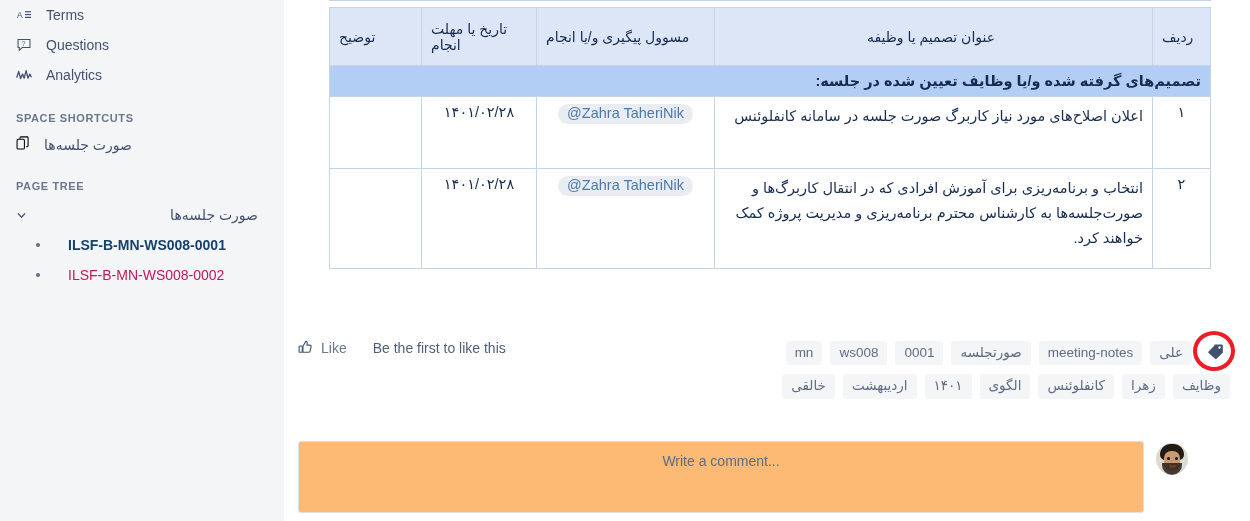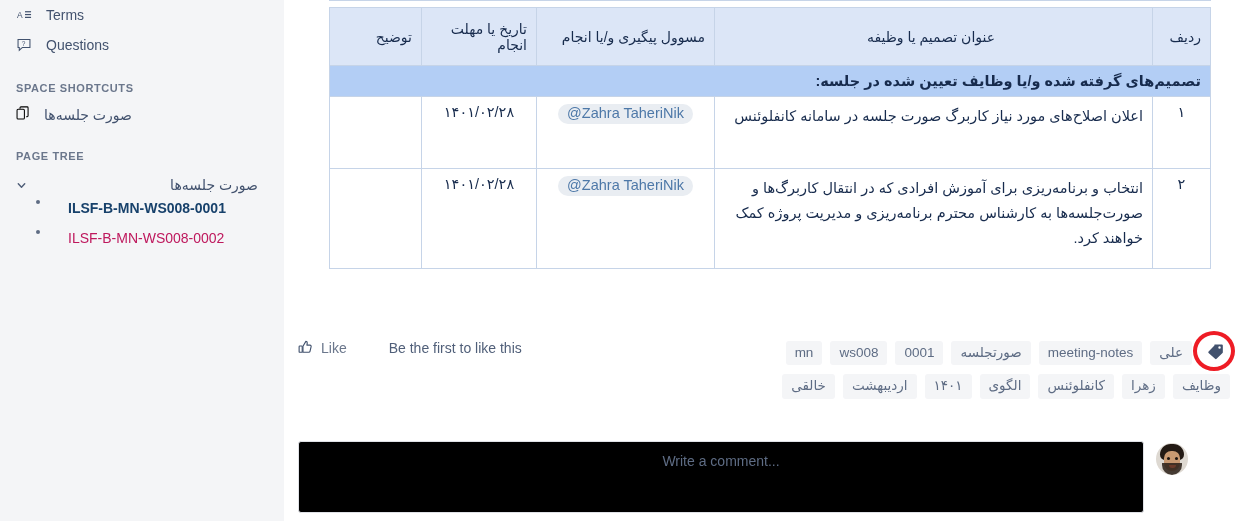--- a/index.html
+++ b/index.html
@@ -93,20 +93,21 @@
     color: #505f79;
     display: flex; align-items: center; justify-content: center;
   }
   .tree-root-label {
     font-size: 14px;
     color: #42526e;
     direction: rtl;
   }
   .tree-child {
     display: flex;
+    align-items: center;
     height: 30px;
     padding-left: 36px;
     cursor: pointer;
   }
   .tree-bullet {
     width: 4px; height: 4px;
     border-radius: 50%;
     background: #5e6c84;
     flex: 0 0 4px;
     margin-right: 28px;
@@ -160,21 +161,21 @@
     padding: 8px 12px 9px 12px;
     text-align: right;
   }
   thead.hdr th {
     background: #dce6f7;
     font-weight: normal;
     font-size: 14px;
     color: #172b4d;
     height: 58px;
     vertical-align: middle;
-    text-align: right;
+    text-align: left;
   }
   thead.hdr th.title-col { text-align: center; padding-right: 14px; }
   td.num { text-align: center; vertical-align: top; padding-top: 8px; }
   td.date { text-align: center; font-size: 14px; padding-top: 8px; }
   td.owner { text-align: center; padding-top: 7px; }
   td.note { }
   td.title { line-height: 1.72; padding: 7px 12px 10px 12px; }
   .mention {
     display: inline-block;
     background: #e9edf2;
@@ -187,21 +188,21 @@
     cursor: pointer;
   }
 
   
   .like-bar {
     position: absolute;
     left: 14px;  
     top: 340px;
     display: flex;
     align-items: flex-start;
-    gap: 26px;
+    gap: 10px;
   }
   .like-btn {
     display: flex; align-items: center; gap: 7px;
     cursor: pointer;
   }
   .like-ico { width: 16px; height: 16px; color: #42526e; display:flex; }
   .like-text { font-size: 14px; color: #6b778c; }
   .like-first { font-size: 14px; color: #505f79; margin-left: 16px; }
 
   
@@ -259,21 +260,21 @@
     left: 14px;   
     top: 441px;
     width: 890px;
     display: flex;
     align-items: flex-start;
     gap: 12px;
   }
   .comment-box {
     flex: 1 1 auto;
     height: 72px;
-    background: #000000;
+    background: #fdba74;
     border: 1px solid #dfe1e6;
     border-radius: 3px;
     display: flex;
     justify-content: center;
     padding-top: 11px;
     cursor: text;
   }
   .comment-placeholder {
     font-size: 14px;
     color: #5e6c84;
@@ -339,20 +340,28 @@
         <span class="nav-label">Terms</span>
       </li>
       <li class="nav-item">
         <span class="nav-ico">
           <svg width="14" height="14" viewBox="0 0 16 16" fill="none" stroke="currentColor" stroke-width="1.2">
             <path d="M1.2 1.6h13.6v9.2H6.2L2.6 14V10.8H1.2z"></path>
             <text x="5.3" y="8.6" font-size="7.5" fill="currentColor" stroke="none" font-family="Liberation Sans, sans-serif">?</text>
           </svg>
         </span>
         <span class="nav-label">Questions</span>
+      </li>
+      <li class="nav-item">
+        <span class="nav-ico">
+          <svg width="16" height="14" viewBox="0 0 18 14" fill="none" stroke="currentColor" stroke-width="1.5" stroke-linecap="round" stroke-linejoin="round">
+            <path d="M1 9.5 3 3l2.2 8L7.4 6l1.8 4.6L11.4 2l2 8.5L15.6 6 17 9"></path>
+          </svg>
+        </span>
+        <span class="nav-label">Analytics</span>
       </li>
     </ul>
 
     <div class="section-head">SPACE SHORTCUTS</div>
 
     <div class="shortcut-item">
       <span class="nav-ico">
         <svg width="14" height="14" viewBox="0 0 16 16" fill="none" stroke="currentColor" stroke-width="1.2">
           <rect x="1.2" y="3.6" width="8.4" height="11.2" rx="1.2"></rect>
           <path d="M4.6 3.2V2a1 1 0 0 1 1-1h7.2a1 1 0 0 1 1 1v9.2a1 1 0 0 1-1 1h-1.2"></path>

